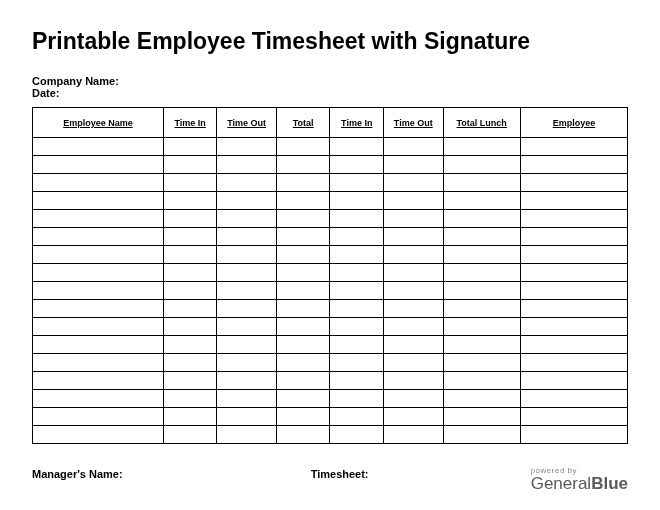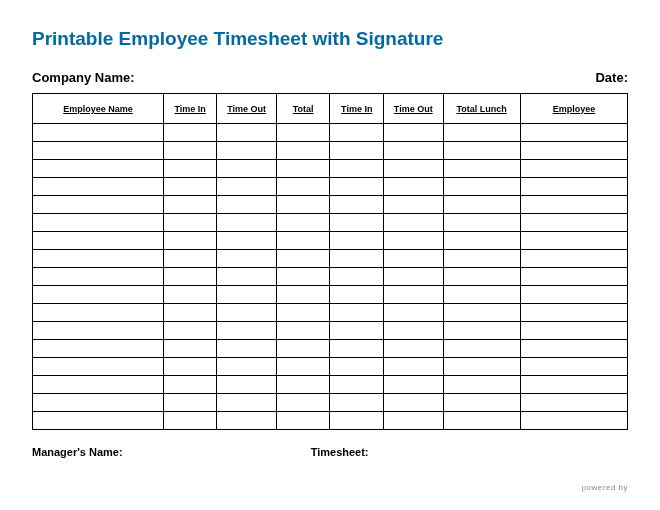--- a/index.html
+++ b/index.html
@@ -5,32 +5,33 @@
     * { box-sizing: border-box; margin: 0; padding: 0; }
     body {
       width: 660px;
       height: 510px;
       background: #fff;
       font-family: Arial, sans-serif;
       padding: 28px 32px 20px 32px;
       position: relative;
     }
     .title {
-      color: #0369a1;
-      font-size: 19px;
+      color: #000000;
+      font-size: 23px;
       font-weight: bold;
       margin-bottom: 20px;
     }
     .header-row {
       display: flex;
       justify-content: space-between;
-      font-size: 13px;
+      font-size: 11px;
       font-weight: bold;
       color: #000;
       margin-bottom: 8px;
+      flex-direction: column;
     }
     .header-row .date-label {
     }
     table {
       width: 100%;
       border-collapse: collapse;
       table-layout: fixed;
     }
     th, td {
       border: 1px solid #000;
@@ -44,21 +45,21 @@
       vertical-align: middle;
       text-decoration: underline;
     }
     td {
       height: 18px;
     }
     .footer-row {
       display: flex;
       font-size: 11px;
       font-weight: bold;
-      margin-top: 16px;
+      margin-top: 24px;
     }
     .footer-row .mgr {
       flex: 0 0 auto;
     }
     .footer-row .sig {
       margin-left: 188px;
     }
     .brand {
       position: absolute;
       right: 32px;
@@ -289,13 +290,16 @@
     </tbody>
 </table>
 
 <div class="footer-row">
   <span class="mgr">Manager's Name:</span>
   <span class="sig">Timesheet:</span>
 </div>
 
 <div class="brand">
   <div class="pb">powered by</div>
+  <div class="gb">
+    <span class="gen">General</span><span class="blue">Blue</span>
+  </div>
 </div>
 
 </body></html>

